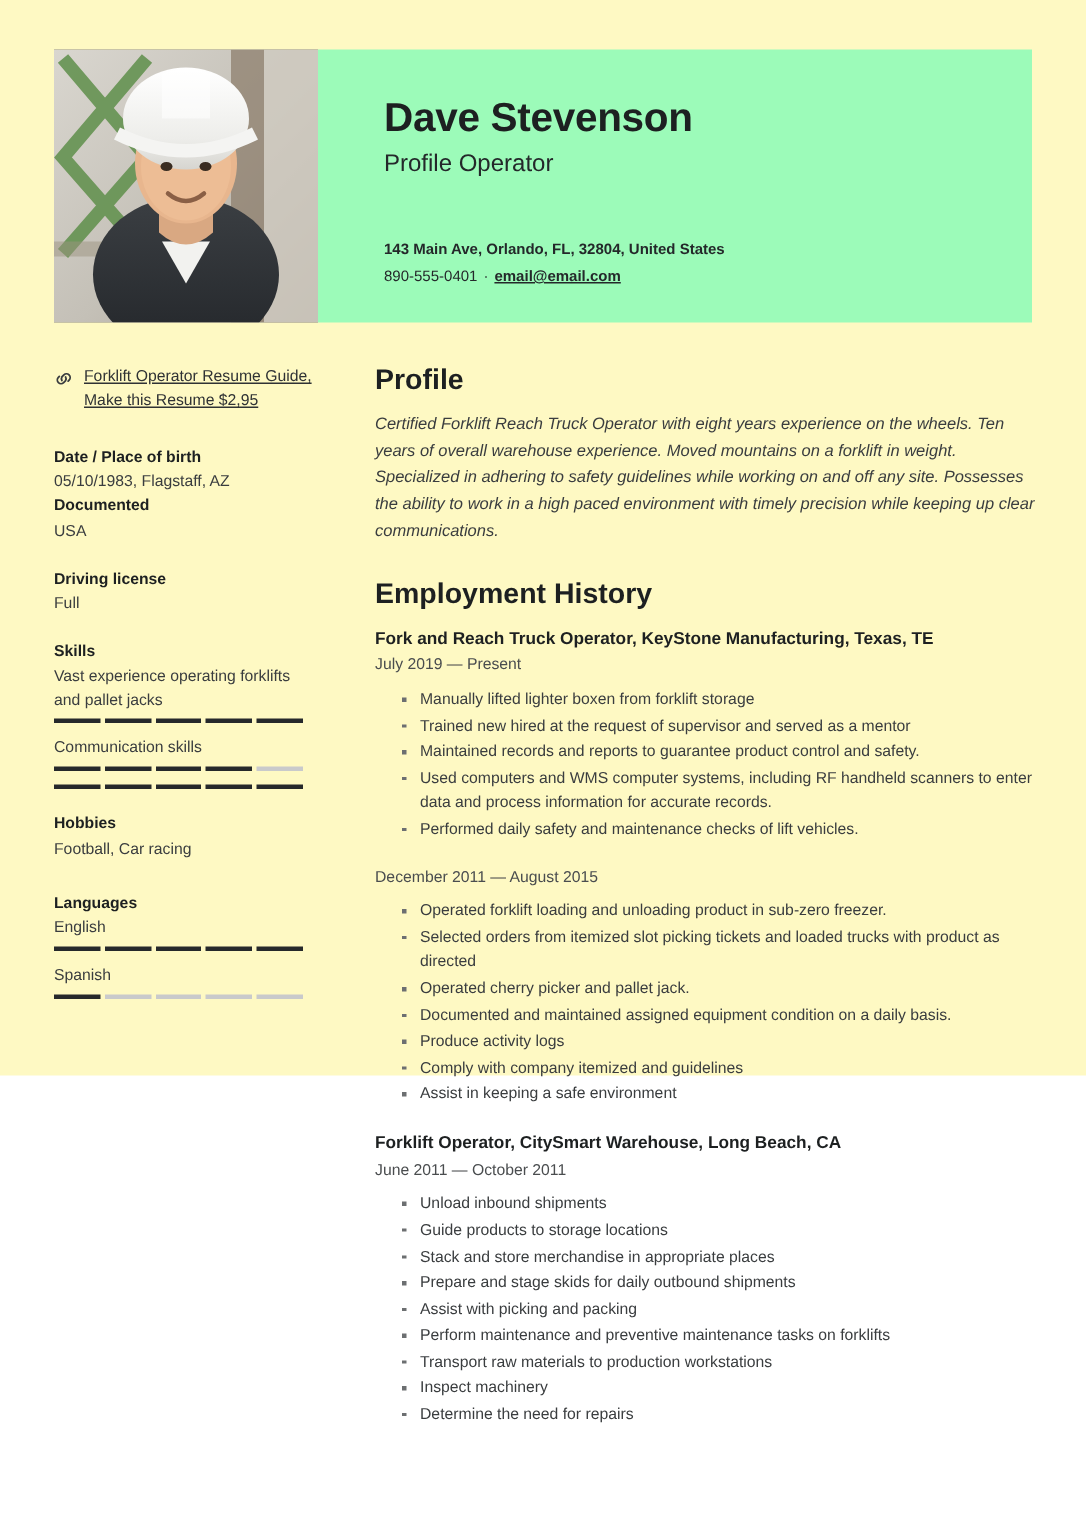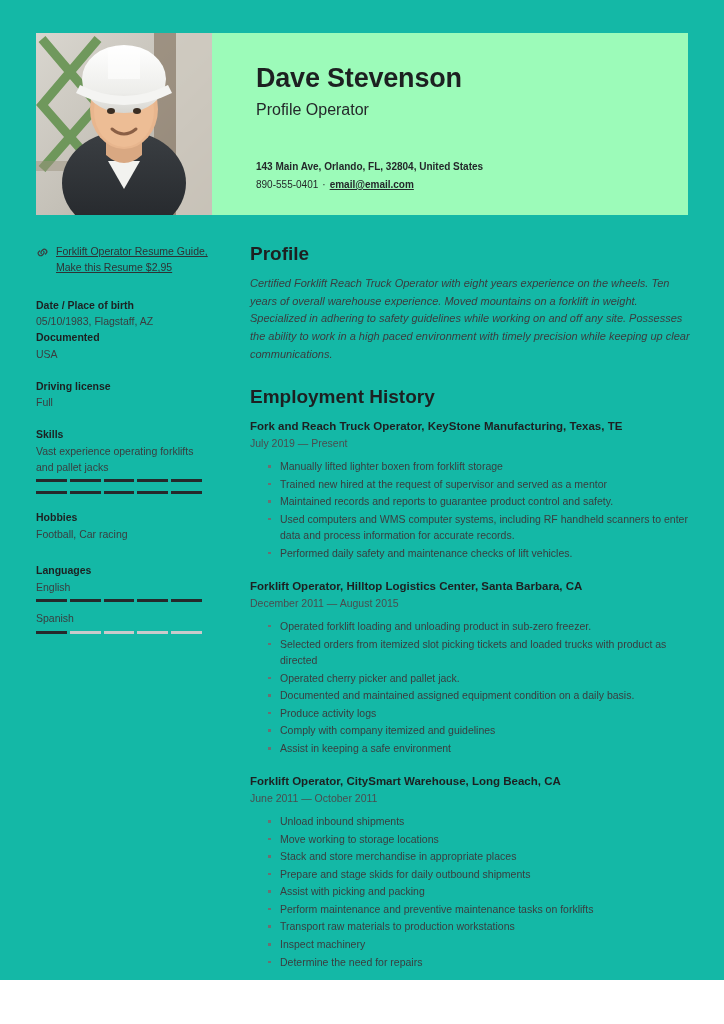--- a/index.html
+++ b/index.html
@@ -10,22 +10,22 @@
     width: 724px;
     height: 1024px;
     background: #ffffff;
     font-family: "Liberation Sans", sans-serif;
     color: #2f3234;
     overflow: hidden;
   }
   .page {
     position: relative;
     width: 724px;
-    height: 980px;
-    background: #14b8a6;
+    height: 717px;
+    background: #fef9c3;
   }
 
   
   .header {
     position: absolute;
     left: 36px;
     top: 33px;
     width: 652px;
     height: 182px;
     display: flex;
@@ -293,20 +293,30 @@
         <div class="skill-name">Vast experience operating forklifts and pallet jacks</div>
         <div class="rating">
           <span class="seg on"></span>
           <span class="seg on"></span>
           <span class="seg on"></span>
           <span class="seg on"></span>
           <span class="seg on"></span>
         </div>
       </div>
 
+      <div class="skill-item">
+        <div class="skill-name">Communication skills</div>
+        <div class="rating">
+          <span class="seg on"></span>
+          <span class="seg on"></span>
+          <span class="seg on"></span>
+          <span class="seg on"></span>
+          <span class="seg"></span>
+        </div>
+      </div>
 
       <div class="skill-item">
         <div class="rating">
           <span class="seg on"></span>
           <span class="seg on"></span>
           <span class="seg on"></span>
           <span class="seg on"></span>
           <span class="seg on"></span>
         </div>
       </div>
@@ -360,39 +370,38 @@
         <ul class="duties">
           <li>Manually lifted lighter boxen from forklift storage</li>
           <li>Trained new hired at the request of supervisor and served as a mentor</li>
           <li>Maintained records and reports to guarantee product control and safety.</li>
           <li>Used computers and WMS computer systems, including RF handheld scanners to enter data and process information for accurate records.</li>
           <li>Performed daily safety and maintenance checks of lift vehicles.</li>
         </ul>
       </div>
 
       <div class="job">
-        <div class="job-head">Forklift Operator, Hilltop Logistics Center, Santa Barbara, CA</div>
         <div class="job-dates">December 2011 — August 2015</div>
         <ul class="duties">
           <li>Operated forklift loading and unloading product in sub-zero freezer.</li>
           <li>Selected orders from itemized slot picking tickets and loaded trucks with product as directed</li>
           <li>Operated cherry picker and pallet jack.</li>
           <li>Documented and maintained assigned equipment condition on a daily basis.</li>
           <li>Produce activity logs</li>
           <li>Comply with company itemized and guidelines</li>
           <li>Assist in keeping a safe environment</li>
         </ul>
       </div>
 
       <div class="job">
         <div class="job-head">Forklift Operator, CitySmart Warehouse, Long Beach, CA</div>
         <div class="job-dates">June 2011 — October 2011</div>
         <ul class="duties">
           <li>Unload inbound shipments</li>
-          <li>Move working to storage locations</li>
+          <li>Guide products to storage locations</li>
           <li>Stack and store merchandise in appropriate places</li>
           <li>Prepare and stage skids for daily outbound shipments</li>
           <li>Assist with picking and packing</li>
           <li>Perform maintenance and preventive maintenance tasks on forklifts</li>
           <li>Transport raw materials to production workstations</li>
           <li>Inspect machinery</li>
           <li>Determine the need for repairs</li>
         </ul>
       </div>
 

